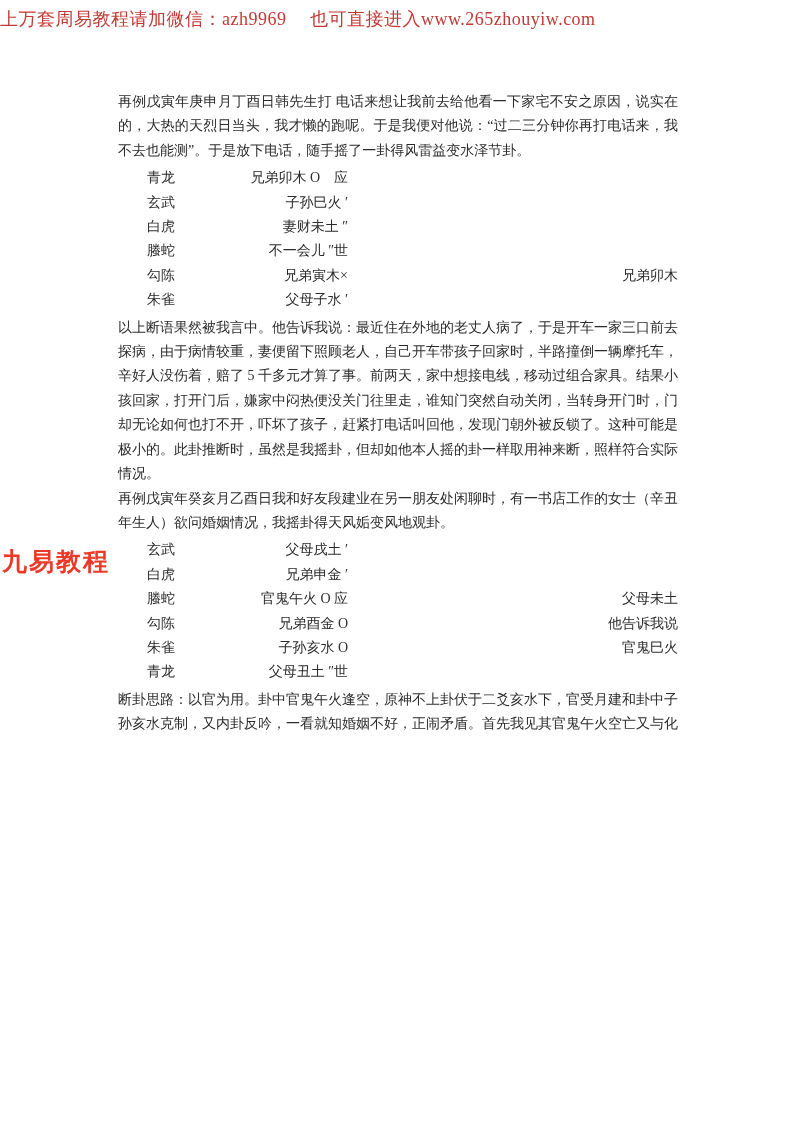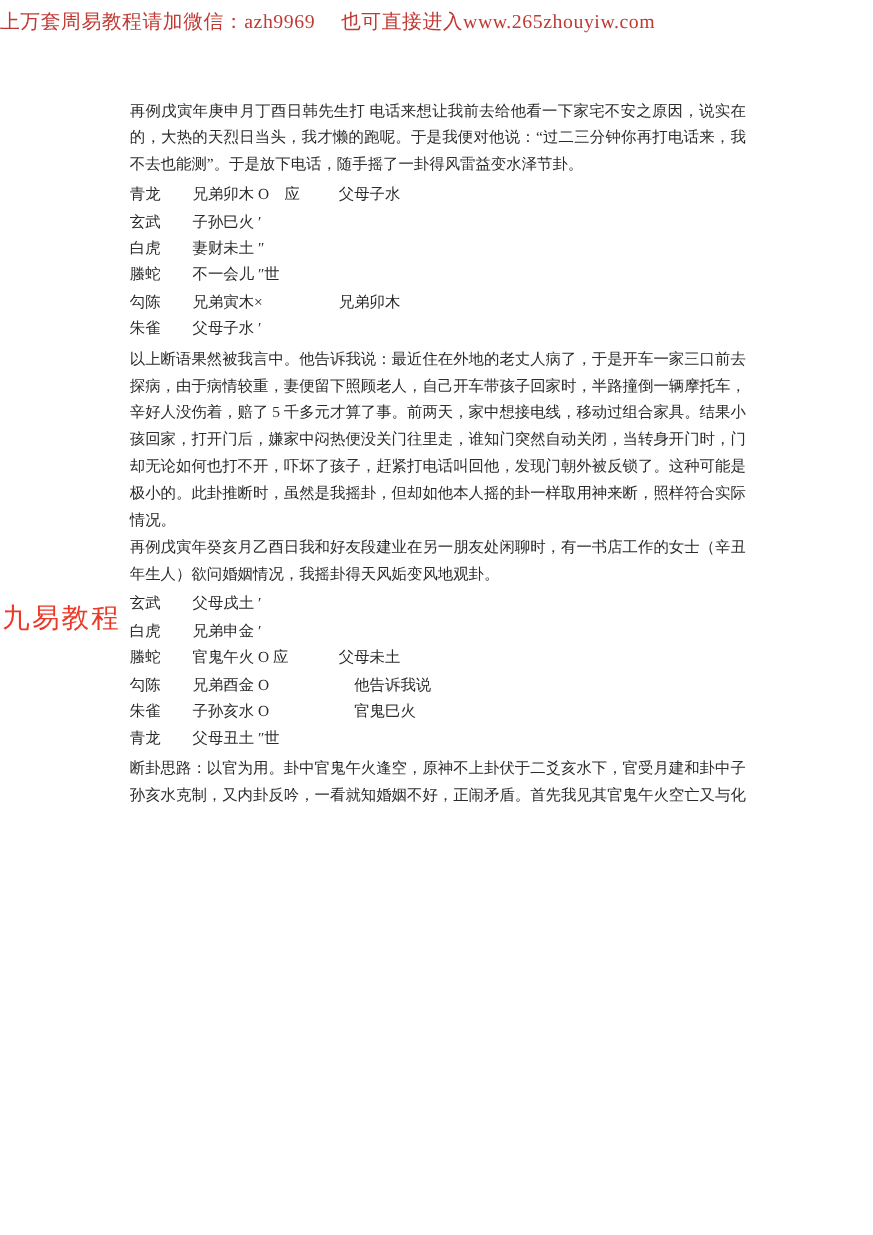--- a/index.html
+++ b/index.html
@@ -19,41 +19,41 @@
     text-align: left;
     font-size: 18px;
     letter-spacing: 0.5px;
     color: #c03a35;
   }
   .watermark {
     position: absolute;
     left: 2px;
     top: 545px;
     font-size: 25px;
-    font-weight: 400;
+    font-weight: 700;
     letter-spacing: 2px;
     color: #ea3928;
     font-family: "Liberation Sans", "DejaVu Sans", sans-serif;
   }
   .content {
     position: absolute;
     left: 118px;
     top: 90px;
     width: 560px;
     font-size: 14px;
     line-height: 24.4px;
     color: #2b2b2b;
   }
   .para {
     margin: 0;
     text-align: justify;
     text-justify: inter-ideograph;
   }
   .hex-table { margin: 3px 0; }
-  .hex-row { display: flex; text-align: left; }
+  .hex-row { display: flex; text-align: right; gap: 40px; }
   .c1 { flex: 0 0 57px; }
   .c2 { flex: 0 0 133px; white-space: pre; }
   .c3 { flex: 1; white-space: pre; }
 </style>
 </head>
 <body>
 
 <div class="page">
 
   <div class="promo-header">上万套周易教程请加微信：azh9969　 也可直接进入www.265zhouyiw.com</div>
@@ -63,21 +63,20 @@
   <div class="content">
 
 
 
     <p class="para">再例戊寅年庚申月丁酉日韩先生打 电话来想让我前去给他看一下家宅不安之原因，说实在的，大热的天烈日当头，我才懒的跑呢。于是我便对他说：“过二三分钟你再打电话来，我不去也能测”。于是放下电话，随手摇了一卦得风雷益变水泽节卦。</p>
 
     <div class="hex-table">
       <div class="hex-row">
         <span class="c1">青龙</span>
         <span class="c2">兄弟卯木 O　应</span>
-        <span class="c3">父母子水</span>
       </div>
       <div class="hex-row">
         <span class="c1">玄武</span>
         <span class="c2">子孙巳火 ′</span>
         <span class="c3"></span>
       </div>
       <div class="hex-row">
         <span class="c1">白虎</span>
         <span class="c2">妻财未土 ″</span>
         <span class="c3"></span>

